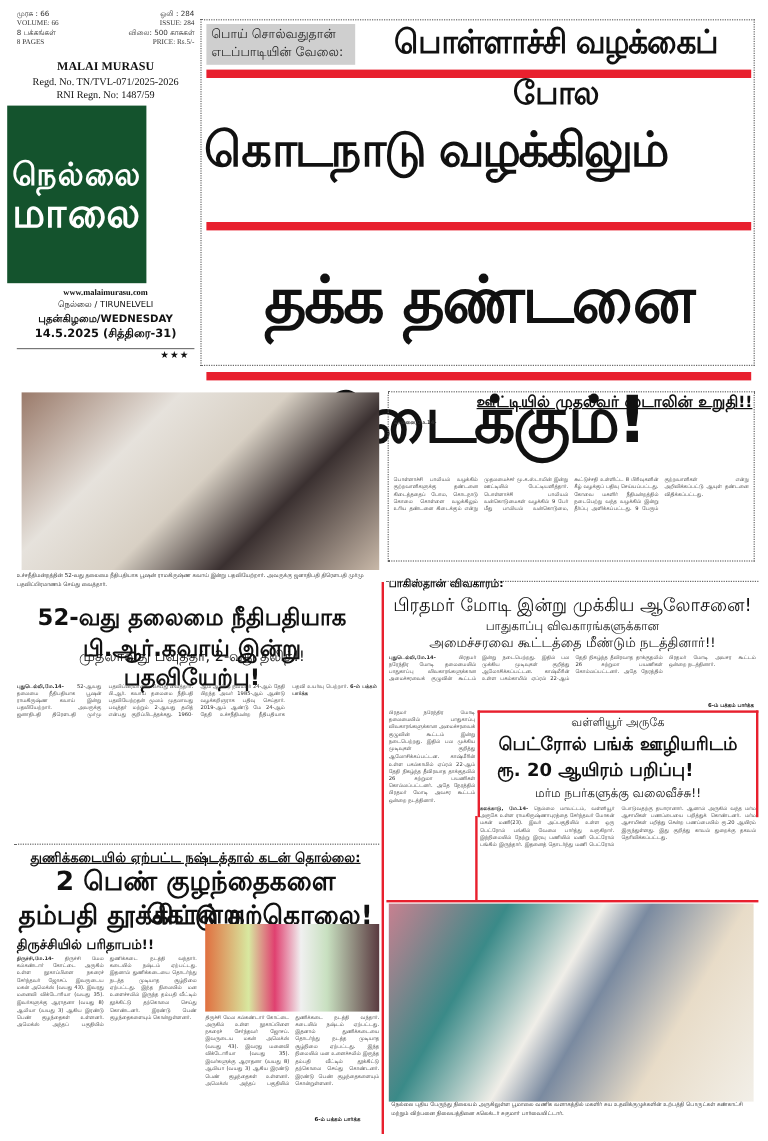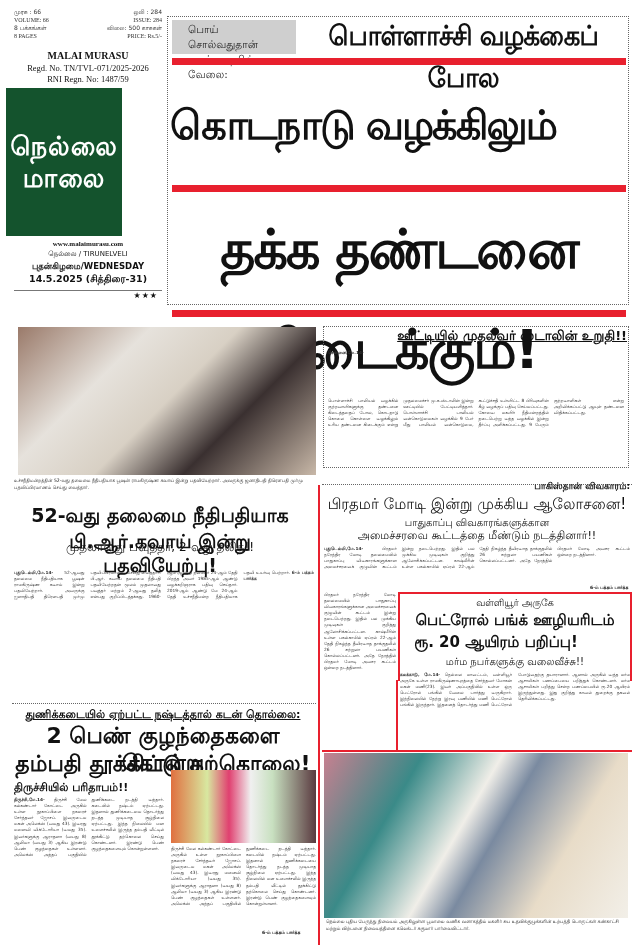--- a/index.html
+++ b/index.html
@@ -5,47 +5,47 @@
 *{box-sizing:border-box;margin:0;padding:0}
 body{width:640px;height:951px;background:#fff;font-family:"DejaVu Sans",sans-serif;color:#111;position:relative;overflow:hidden}
 .abs{position:absolute}
 .mast-meta{left:14px;top:8px;width:148px;font-family:"Liberation Serif",serif;font-size:6px;line-height:8px;color:#333}
 .mast-meta .row{display:flex;justify-content:space-between}
 .mast-meta .tam{font-family:"DejaVu Sans",sans-serif;font-size:6px}
 .mast-name{left:14px;top:50px;width:148px;text-align:center;font-family:"Liberation Serif",serif;font-weight:bold;font-size:10px}
 .regd{left:14px;top:63px;width:148px;text-align:center;font-family:"Liberation Serif",serif;font-size:8.5px;line-height:11px}
 .logo{left:6px;top:88px;width:116px;height:148px;background:#14532d;color:#fff;display:flex;flex-direction:column;align-items:center;justify-content:center;font-weight:bold;text-align:center}
 .logo .l1{font-size:26px;line-height:32px;letter-spacing:1px}
-.logo .l2{font-size:26px;line-height:32px;letter-spacing:1px}
+.logo .l2{font-size:34px;line-height:32px;letter-spacing:1px}
 .logo .l3{font-size:48px;line-height:60px}
 .web{left:14px;top:240px;width:148px;text-align:center;font-family:"Liberation Serif",serif;font-weight:bold;font-size:7px}
 .city{left:14px;top:250px;width:148px;text-align:center;font-size:7px}
 .day{left:14px;top:261px;width:148px;text-align:center;font-size:8.5px;font-weight:bold}
 .date{left:14px;top:273px;width:148px;text-align:center;font-size:9.5px;font-weight:bold}
 .stars{left:14px;top:290px;width:148px;border-top:1px solid #777;text-align:right;font-size:8px;padding-right:4px;letter-spacing:1px}
 
 .headbox{left:167px;top:16px;width:462px;height:289px;border:1px dotted #666}
-.kicker{left:172px;top:20px;width:124px;height:34px;background:#cfcfcf;font-size:10.5px;line-height:15px;padding:2px 16px;color:#222}
+.kicker{left:172px;top:20px;width:124px;height:34px;background:#cfcfcf;font-size:10.5px;line-height:15px;padding:2px 4px;color:#222}
 .sub1{left:300px;top:16px;width:326px;height:40px;font-size:26px;font-weight:bold;line-height:40px;text-align:center;transform:scaleY(1.05);letter-spacing:-1px}
 .redbar{height:7px;background:#e8202e}
 .h1{left:170px;top:70px;width:458px;font-size:40px;font-weight:bold;line-height:110px;text-align:left;letter-spacing:-2px}
 .h2{left:170px;top:200px;width:458px;font-size:54px;font-weight:bold;line-height:100px;text-align:center;letter-spacing:-2px}
 
 .photo{background:linear-gradient(135deg,#9a7a6a 0%,#e6e2dc 30%,#d8d0c4 50%,#3a3030 70%,#c8b8a8 100%)}
 .cap{font-size:4.6px;line-height:6.5px;color:#222}
 .cols{display:grid;gap:5px;font-size:4.3px;line-height:6.1px;color:#333;text-align:justify}
 
 .stalin-title{left:327px;top:328px;width:300px;font-size:13px;font-weight:bold;text-align:right;text-decoration:underline}
 .stalin-box{left:323px;top:326px;width:306px;height:142px;border:1px dotted #666}
 
 .cji-h1{left:10px;top:503px;width:300px;text-align:center;font-size:19px;font-weight:bold;line-height:24px}
 .cji-h2{left:10px;top:529px;width:300px;text-align:center;font-size:19px;font-weight:bold;line-height:24px}
 .cji-sub{left:10px;top:540px;width:300px;text-align:center;font-size:12px;line-height:14px}
 
-.pak-kicker{left:324px;top:481px;width:306px;text-align:right;font-size:9px;font-weight:bold}
+.pak-kicker{left:324px;top:481px;width:306px;text-align:left;font-size:9px;font-weight:bold}
 .pak-h{left:324px;top:493px;width:306px;text-align:center;font-size:15px;font-weight:normal;line-height:22px}
 .pak-sub1{left:324px;top:516px;width:306px;text-align:center;font-size:10px;line-height:13px}
 .pak-sub2{left:324px;top:529px;width:306px;text-align:center;font-size:11px;line-height:14px}
 
 .petrol-box{left:398px;top:592px;width:234px;height:89px;border:2px solid #e8202e;border-bottom:none}
 .petrol-kicker{left:400px;top:597px;width:230px;text-align:center;font-size:9.5px}
 .petrol-h1{left:400px;top:610px;width:230px;text-align:center;font-size:15px;font-weight:bold;line-height:20px}
 .petrol-h2{left:381px;top:632px;width:230px;text-align:center;font-size:15px;font-weight:bold;line-height:20px}
 .petrol-sub{left:400px;top:655px;width:230px;text-align:center;font-size:10px;line-height:13px}
 

